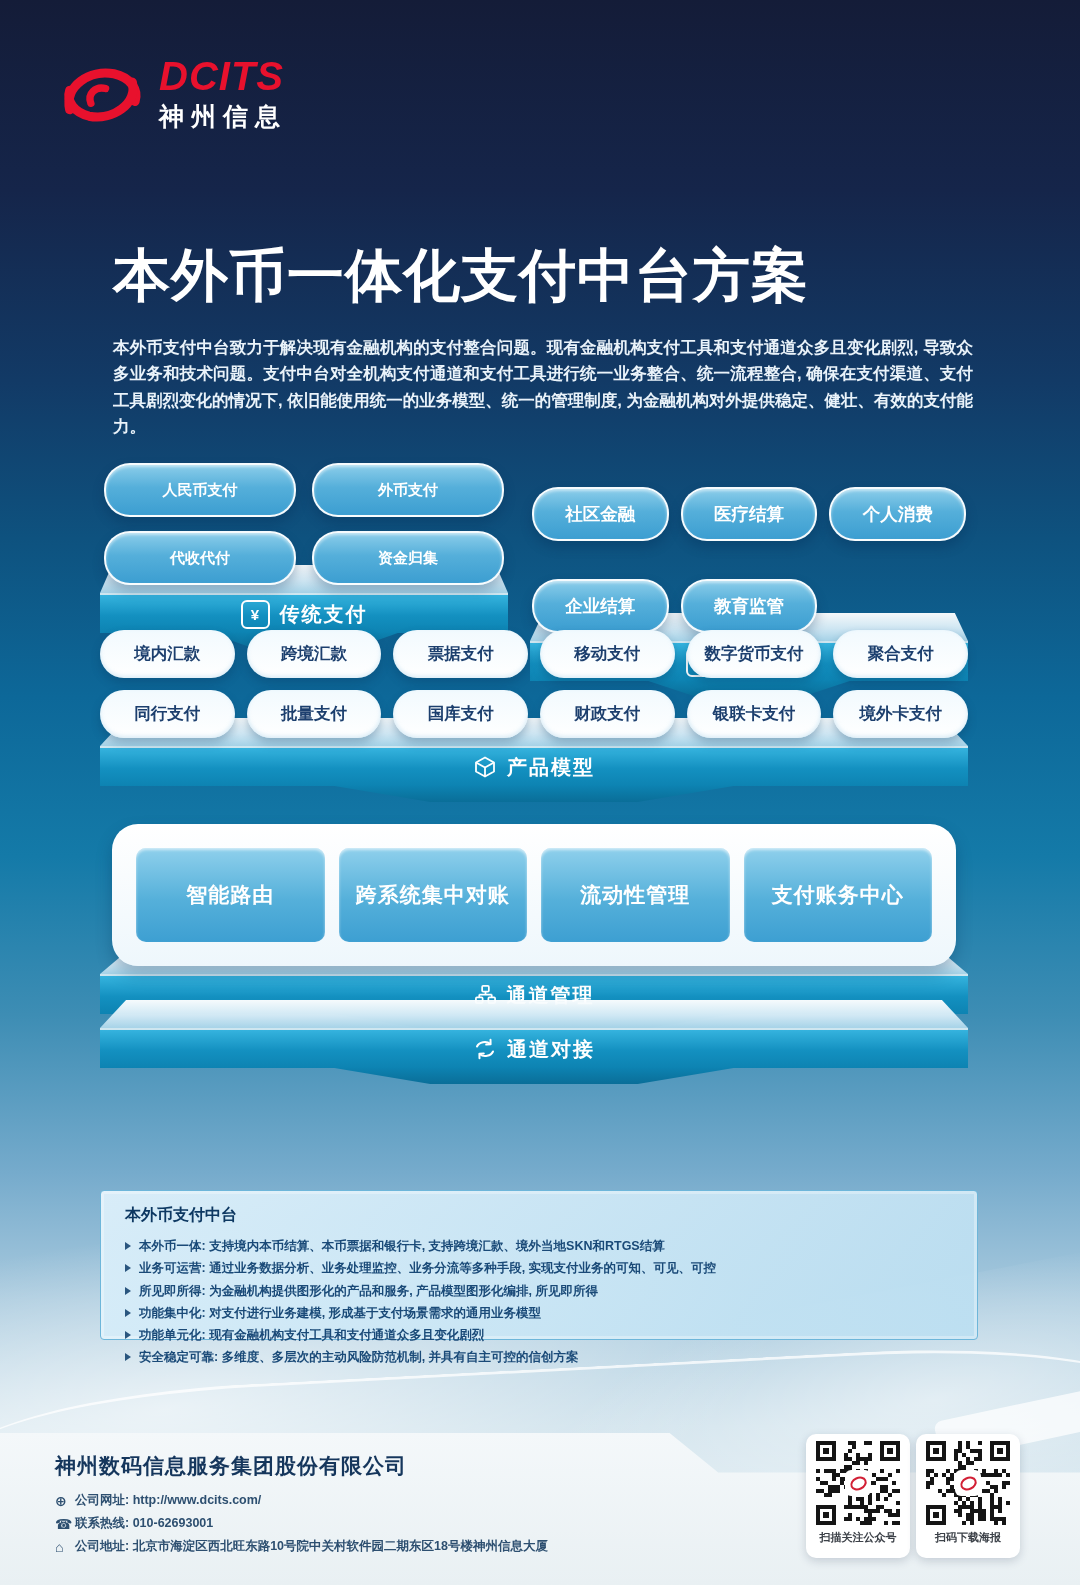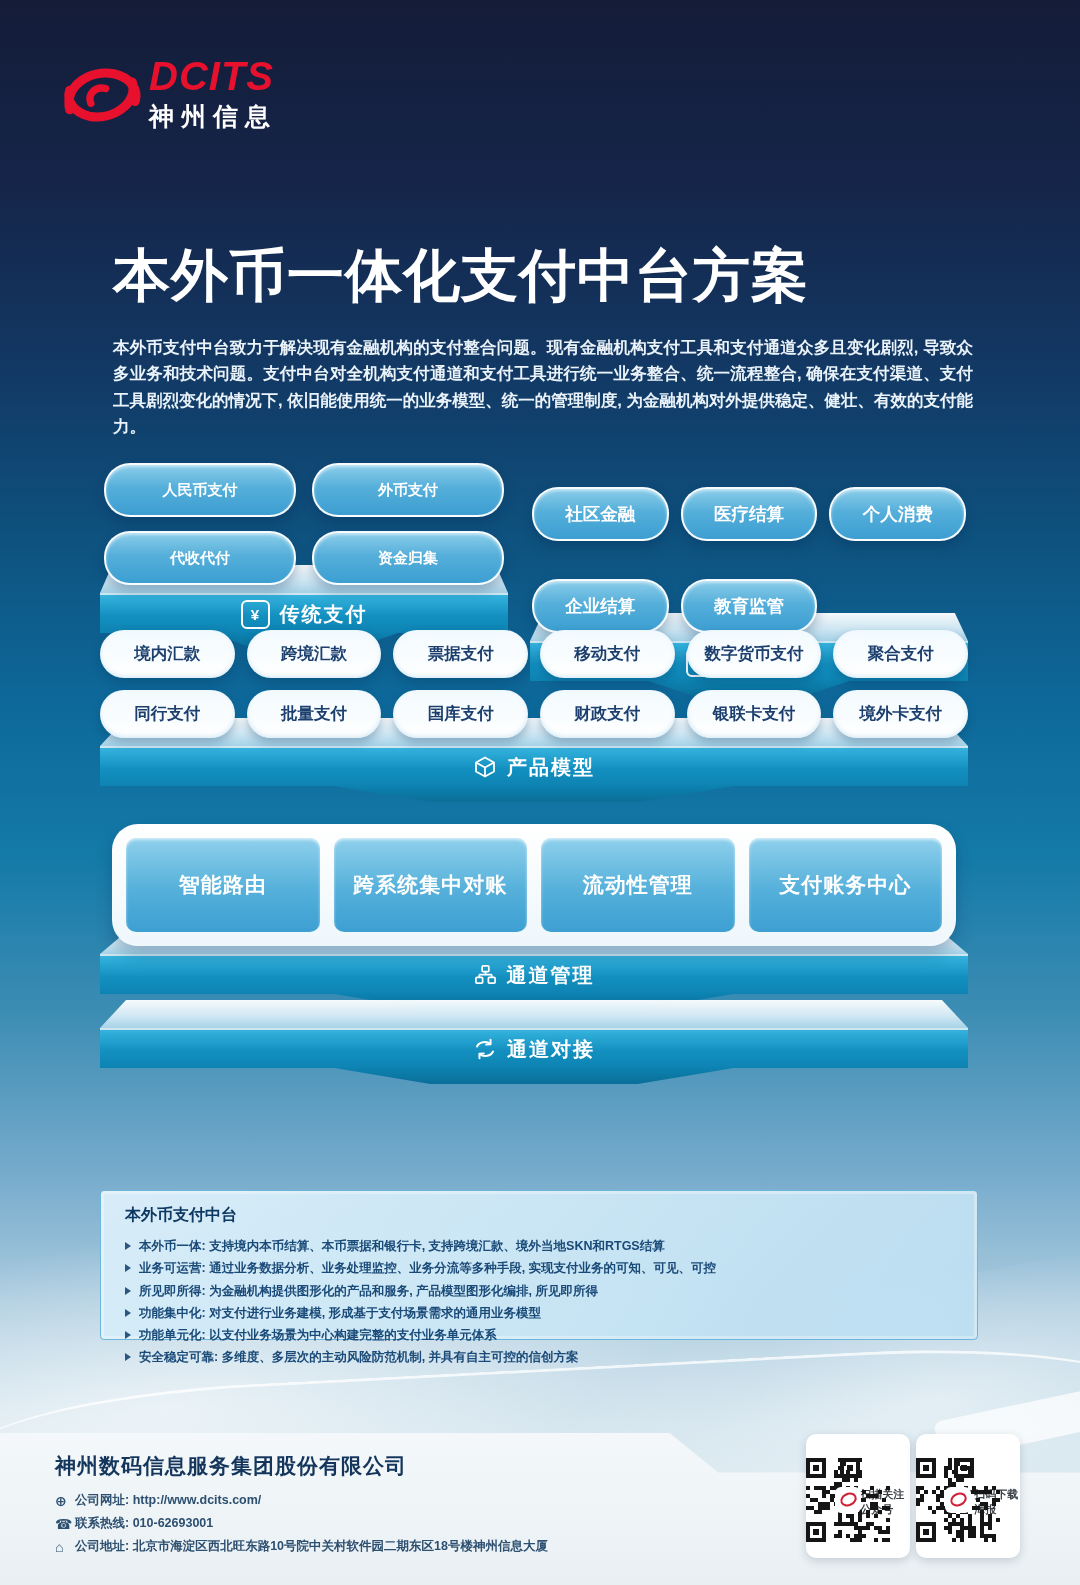--- a/index.html
+++ b/index.html
@@ -17,21 +17,21 @@
     background:radial-gradient(ellipse at 35% 55%, rgba(255,255,255,.62), rgba(255,255,255,0) 68%);
     transform:rotate(-7deg);}
   .wave2{left:520px;top:1290px;width:760px;height:260px;
     background:radial-gradient(ellipse at 55% 45%, rgba(255,255,255,.5), rgba(255,255,255,0) 66%);
     transform:rotate(-11deg);}
   .wave-line{left:-40px;top:1368px;width:1200px;height:120px;border-top:3px solid rgba(255,255,255,.75);
     border-radius:50% / 100%;transform:rotate(-3deg);}
   .streak2{position:absolute;top:1398px;left:935px;width:230px;height:40px;background:rgba(255,255,255,.72);
     transform:rotate(-12deg);border-radius:8px;}
   
-  .logo{position:absolute;left:55px;top:56px;display:flex;align-items:center;gap:2px;}
+  .logo{position:absolute;left:55px;top:56px;display:flex;align-items:center;gap:12px;}
   .logo-text .en{font-size:40px;font-weight:800;font-style:italic;color:#e8112d;letter-spacing:1px;line-height:1;}
   .logo-text .cn{font-size:25px;color:#ffffff;letter-spacing:7px;margin-top:4px;font-weight:600;}
   
   .title{position:absolute;left:113px;top:238px;width:880px;color:#ffffff;
     font-size:57px;font-weight:900;letter-spacing:1px;white-space:nowrap;}
   .intro{position:absolute;left:113px;top:334px;width:860px;color:#eaf3fa;
     font-size:16.5px;line-height:1.6;font-weight:600;text-align:justify;margin:0;}
   
   .section{position:absolute;}
   .pill-grid{display:grid;position:relative;z-index:2;}
@@ -62,21 +62,21 @@
   .group-a{width:408px;}
   .group-b{width:438px;}
   .group-a .pill-grid{grid-template-columns:1fr 1fr;gap:14px 16px;padding:0 4px;}
   .group-b .pill-grid{grid-template-columns:1fr 1fr 1fr;gap:14px 12px;padding:0 2px;}
   
   .sec-product{left:100px;top:630px;width:868px;}
   .sec-connect{left:100px;top:1020px;width:868px;}
   .grid-6{grid-template-columns:repeat(6,1fr);gap:12px;}
   
   .sec-mgmt{left:100px;top:824px;width:868px;}
-  .mgmt-panel{position:relative;z-index:2;margin:0 12px;border-radius:26px;padding:14px;
+  .mgmt-panel{position:relative;z-index:2;margin:0 12px;border-radius:26px;padding:24px;
     background:linear-gradient(180deg,#ffffff,#eef7fc);
     box-shadow:0 8px 16px rgba(5,45,85,.3);display:flex;gap:14px;}
   .mgmt-box{flex:1;height:94px;border-radius:10px;display:flex;align-items:center;justify-content:center;
     color:#fff;font-size:21px;font-weight:800;letter-spacing:1px;
     background:linear-gradient(180deg,#8fd0ec 0%,#55b0da 55%,#3d9fd2 100%);
     box-shadow:inset 0 2px 3px rgba(255,255,255,.6);}
   
   .infobox{position:absolute;left:100px;top:1190px;width:878px;height:150px;box-sizing:border-box;
     border:1px solid #6db6da;border-radius:4px;padding:14px 24px 10px;
     background:linear-gradient(160deg,rgba(224,242,252,.92),rgba(186,223,242,.85));
@@ -89,21 +89,21 @@
   .footer-band{position:absolute;left:0;top:1433px;width:1080px;height:152px;
     background:linear-gradient(180deg,#f4f8fa 0%,#e9f0f3 100%);
     clip-path:polygon(0 0,62% 0,66.5% 26%,100% 26%,100% 100%,0 100%);}
   .company{position:absolute;left:55px;top:1452px;font-size:21px;font-weight:800;color:#15365c;letter-spacing:1px;}
   .contacts{position:absolute;left:55px;top:1492px;display:flex;flex-direction:column;gap:6px;}
   .contact-line{display:flex;align-items:center;font-size:12.5px;color:#2d4f70;font-weight:600;}
   .contact-line .contact-icon{width:20px;font-size:14px;color:#2d4f70;flex:none;}
   
   .qr-card{position:absolute;top:1434px;width:104px;height:124px;background:#ffffff;border-radius:10px;
     box-shadow:0 3px 10px rgba(20,40,70,.18);padding:7px 0 0;box-sizing:border-box;
-    display:flex;align-items:center;}
+    display:flex;flex-direction:column;align-items:center;}
   .qr-card.qr1{left:806px;}
   .qr-card.qr2{left:916px;}
   .qr-box{position:relative;width:84px;height:84px;background:#fff;}
   .qr-dots{position:absolute;left:0;top:0;width:4px;height:4px;}
   .qr-finder{position:absolute;width:20px;height:20px;border:4px solid #151515;box-sizing:border-box;}
   .qr-finder::after{content:"";position:absolute;inset:3px;background:#151515;}
   .qr-f1{left:0;top:0;} .qr-f2{right:0;top:0;} .qr-f3{left:0;bottom:0;}
   .qr-logo{position:absolute;left:31px;top:31px;width:22px;height:22px;background:#fff;border-radius:4px;
     box-shadow:0 0 0 2px #fff;display:flex;align-items:center;justify-content:center;}
   .qr-logo i{display:block;width:13px;height:9px;border:2.5px solid #d21f35;border-radius:50%;
@@ -236,21 +236,21 @@
     <div class="notch"></div>
   </div>
 
   <div class="infobox">
     <div class="infobox-title">本外币支付中台</div>
     <div>
         <div class="bullet">本外币一体: 支持境内本币结算、本币票据和银行卡, 支持跨境汇款、境外当地SKN和RTGS结算</div>
         <div class="bullet">业务可运营: 通过业务数据分析、业务处理监控、业务分流等多种手段, 实现支付业务的可知、可见、可控</div>
         <div class="bullet">所见即所得: 为金融机构提供图形化的产品和服务, 产品模型图形化编排, 所见即所得</div>
         <div class="bullet">功能集中化: 对支付进行业务建模, 形成基于支付场景需求的通用业务模型</div>
-        <div class="bullet">功能单元化: 以支付业务场景为中心构建完整的支付业务单元体系</div>
+        <div class="bullet">功能单元化: 现有金融机构支付工具和支付通道众多且变化剧烈</div>
         <div class="bullet">安全稳定可靠: 多维度、多层次的主动风险防范机制, 并具有自主可控的信创方案</div>
       </div>
   </div>
 
   <div class="footer-band"></div>
   <div class="company">神州数码信息服务集团股份有限公司</div>
   <div class="contacts">
       <div class="contact-line">
         <span class="contact-icon">⊕</span>
         <span>公司网址: http://www.dcits.com/</span>

